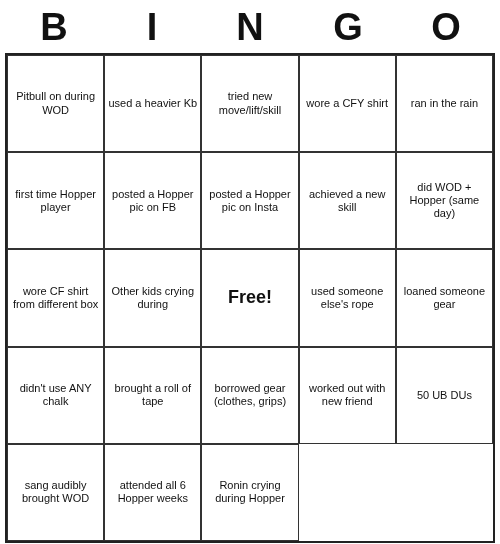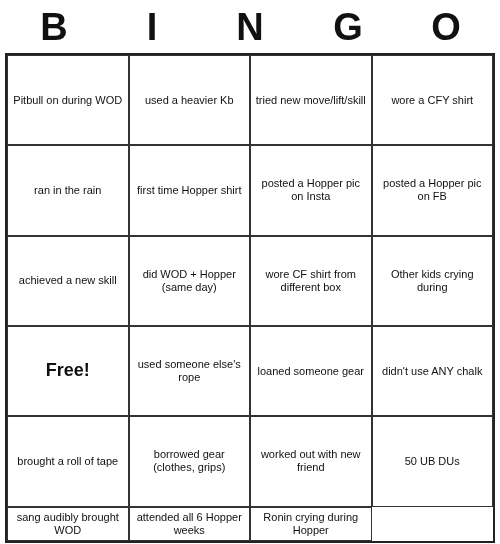--- a/index.html
+++ b/index.html
@@ -22,21 +22,21 @@
     }
     .bingo-letter {
       font-size: 38px;
       font-weight: bold;
       width: 90px;
       text-align: center;
       color: #111;
     }
     .bingo-grid {
       display: grid;
-      grid-template-columns: repeat(4, 1fr);
+      grid-template-columns: repeat(5, 1fr);
       grid-template-rows: repeat(5, 1fr);
       width: 490px;
       height: 490px;
       border: 2px solid #222;
     }
     .bingo-cell {
       border: 1px solid #333;
       display: flex;
       align-items: center;
       justify-content: center;
@@ -60,23 +60,23 @@
     <div class="bingo-letter">N</div>
     <div class="bingo-letter">G</div>
     <div class="bingo-letter">O</div>
   </div>
 <div class="bingo-grid">
 <div class="bingo-cell">Pitbull on during WOD</div>
     <div class="bingo-cell">used a heavier Kb</div>
     <div class="bingo-cell">tried new move/lift/skill</div>
     <div class="bingo-cell">wore a CFY shirt</div>
     <div class="bingo-cell">ran in the rain</div>
-    <div class="bingo-cell">first time Hopper shirt</div>
+    <div class="bingo-cell">first time Hopper player</div>
+    <div class="bingo-cell">posted a Hopper pic on FB</div>
     <div class="bingo-cell">posted a Hopper pic on Insta</div>
-    <div class="bingo-cell">posted a Hopper pic on FB</div>
     <div class="bingo-cell">achieved a new skill</div>
     <div class="bingo-cell">did WOD + Hopper (same day)</div>
     <div class="bingo-cell">wore CF shirt from different box</div>
     <div class="bingo-cell">Other kids crying during</div>
     <div class="bingo-cell free">Free!</div>
     <div class="bingo-cell">used someone else's rope</div>
     <div class="bingo-cell">loaned someone gear</div>
     <div class="bingo-cell">didn't use ANY chalk</div>
     <div class="bingo-cell">brought a roll of tape</div>
     <div class="bingo-cell">borrowed gear (clothes, grips)</div>

